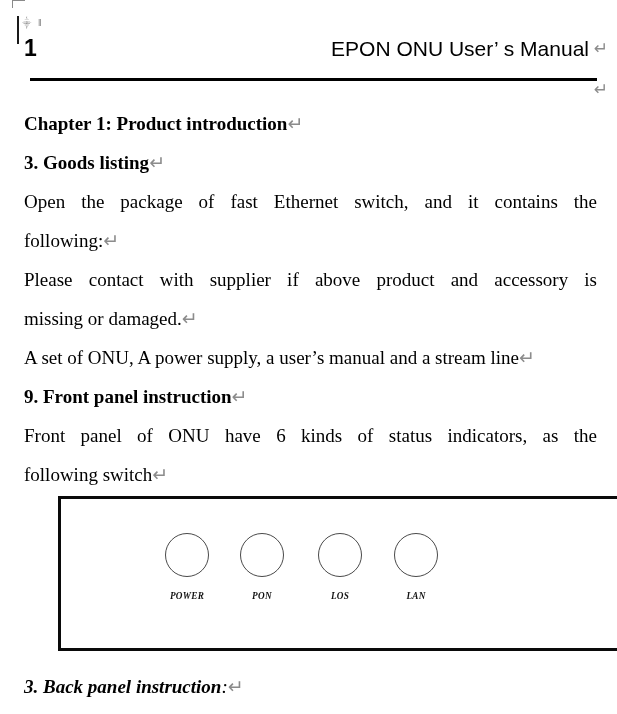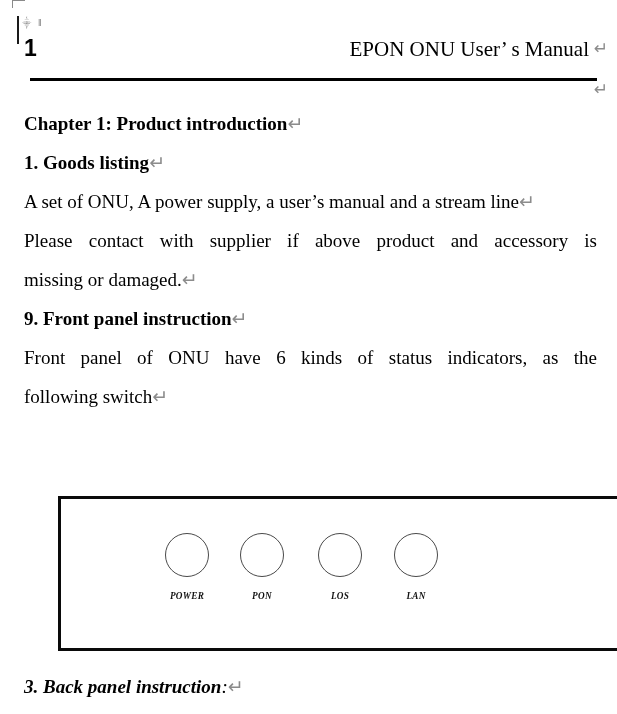--- a/index.html
+++ b/index.html
@@ -72,21 +72,21 @@
     font-size: 23px;
     font-weight: bold;
     line-height: 26px;
     color: #000;
   }
 
   .header-title {
     position: absolute;
     right: 28px;
     top: 36px;
-    font-family: Liberation Serif, serif;
+    font-family: Liberation Sans, sans-serif;
     font-size: 21px;
     line-height: 26px;
     color: #000;
     white-space: nowrap;
     text-align: center;
   }
 
   .pilcrow {
     color: #8c8c8c;
     font-family: "Liberation Sans", "DejaVu Sans", sans-serif;
@@ -247,32 +247,34 @@
   <div class="pilcrow-hdr">↵</div>
 
   <div class="header-rule"></div>
 
   <div class="pilcrow-rule">↵</div>
 
   <div class="content">
 
     <p class="para heading"><span>Chapter 1: Product introduction</span><span class="pilcrow">↵</span></p>
 
-    <p class="para heading"><span>1. Goods listing</span><span class="pilcrow">↵</span></p>
+    <p class="para heading"><span>3. Goods listing</span><span class="pilcrow">↵</span></p>
 
     <p class="para justify-all">
+      <span class="jline stretch">Open the package of fast Ethernet switch, and it contains the</span>
+      <span class="jline plain"><span>following:</span><span class="pilcrow">↵</span></span>
     </p>
-
-    <p class="para last-left"><span>A set of ONU, A power supply, a user’s manual and a stream line</span><span class="pilcrow">↵</span></p>
 
     <p class="para justify-all">
       <span class="jline stretch">Please contact with supplier if above product and accessory is</span>
       <span class="jline plain"><span>missing or damaged.</span><span class="pilcrow">↵</span></span>
     </p>
 
+    <p class="para last-left"><span>A set of ONU, A power supply, a user’s manual and a stream line</span><span class="pilcrow">↵</span></p>
+
     <p class="para heading"><span>9. Front panel instruction</span><span class="pilcrow">↵</span></p>
 
     <p class="para justify-all">
       <span class="jline stretch">Front panel of ONU have 6 kinds of status indicators, as the</span>
       <span class="jline plain"><span>following switch</span><span class="pilcrow">↵</span></span>
     </p>
 
   </div>
 
   <div class="figure">

